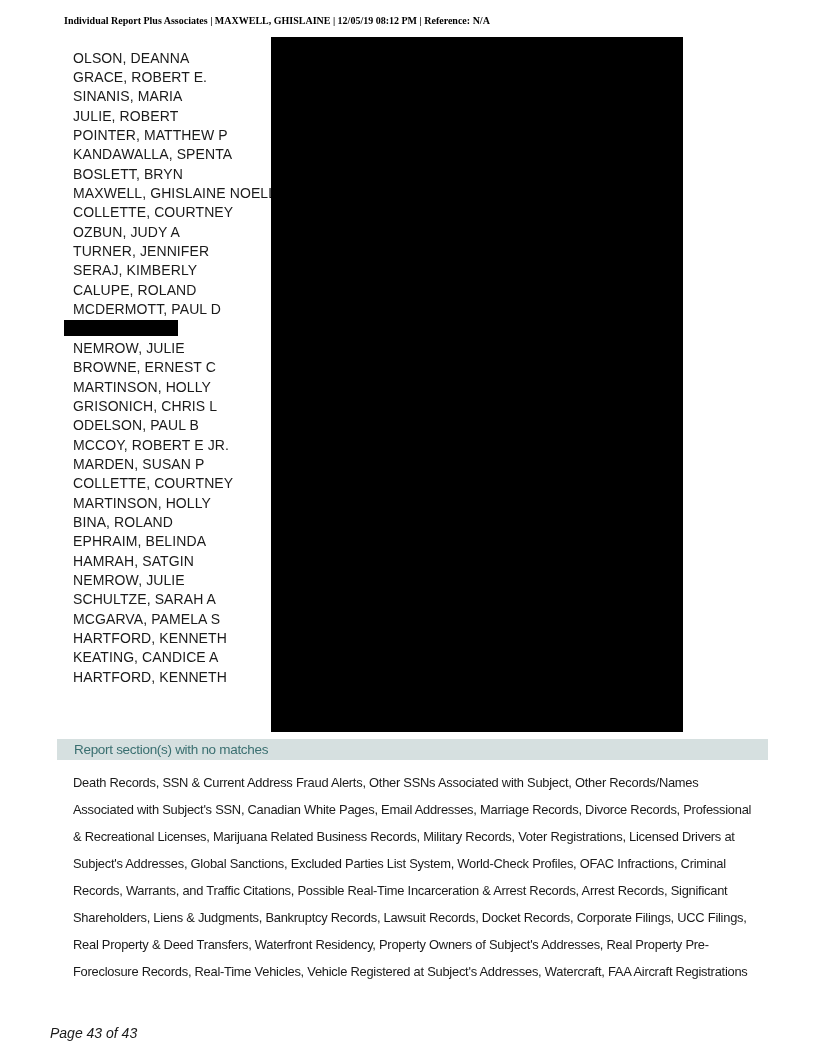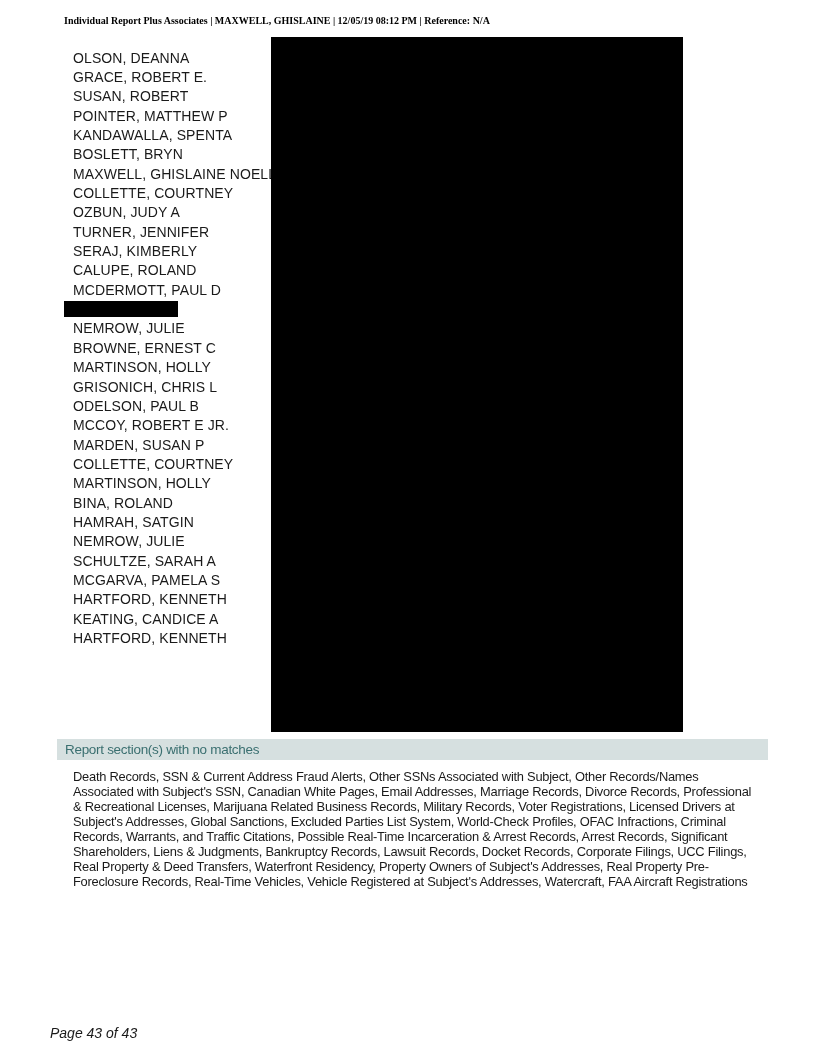--- a/index.html
+++ b/index.html
@@ -66,31 +66,31 @@
   .section-banner {
     position: absolute;
     left: 57px;
     top: 739px;
     width: 711px;
     height: 21px;
     background: var(--banner-bg, #d6e0e0);
     color: var(--banner-text, #3a6f70);
     font-size: 13.5px;
     line-height: 21px;
-    padding-left: 8px;
+    padding-left: 17px;
     letter-spacing: -0.3px;
   }
 
   .no-match-body {
     position: absolute;
     left: 73px;
     top: 769px;
     width: 686px;
     font-size: 12.9px;
-    line-height: 15px;
+    line-height: 27px;
     letter-spacing: -0.25px;
     color: var(--text, #1a1a1a);
   }
 
   .doc-footer {
     position: absolute;
     left: 50px;
     top: 1025px;
     font-size: 14px;
     font-style: italic;
@@ -103,22 +103,23 @@
 <div class="doc-page">
 
   <div class="doc-header">Individual Report Plus Associates | MAXWELL, GHISLAINE | 12/05/19 08:12 PM | Reference: N/A</div>
 
   <div class="names-list">
 
       <div class="name-item">OLSON, DEANNA</div>
 
       <div class="name-item">GRACE, ROBERT E.</div>
 
+      <div class="name-item">SINANIS, MARIA</div>
 
-      <div class="name-item">SUSAN, ROBERT</div>
+      <div class="name-item">JULIE, ROBERT</div>
 
       <div class="name-item">POINTER, MATTHEW P</div>
 
       <div class="name-item">KANDAWALLA, SPENTA</div>
 
       <div class="name-item">BOSLETT, BRYN</div>
 
       <div class="name-item">MAXWELL, GHISLAINE NOELLE</div>
 
       <div class="name-item">COLLETTE, COURTNEY</div>
@@ -151,20 +152,21 @@
 
       <div class="name-item">MARDEN, SUSAN P</div>
 
 
       <div class="name-item">COLLETTE, COURTNEY</div>
 
       <div class="name-item">MARTINSON, HOLLY</div>
 
       <div class="name-item">BINA, ROLAND</div>
 
+      <div class="name-item">EPHRAIM, BELINDA</div>
 
 
       <div class="name-item">HAMRAH, SATGIN</div>
 
       <div class="name-item">NEMROW, JULIE</div>
 
       <div class="name-item">SCHULTZE, SARAH A</div>
 
       <div class="name-item">MCGARVA, PAMELA S</div>
 

